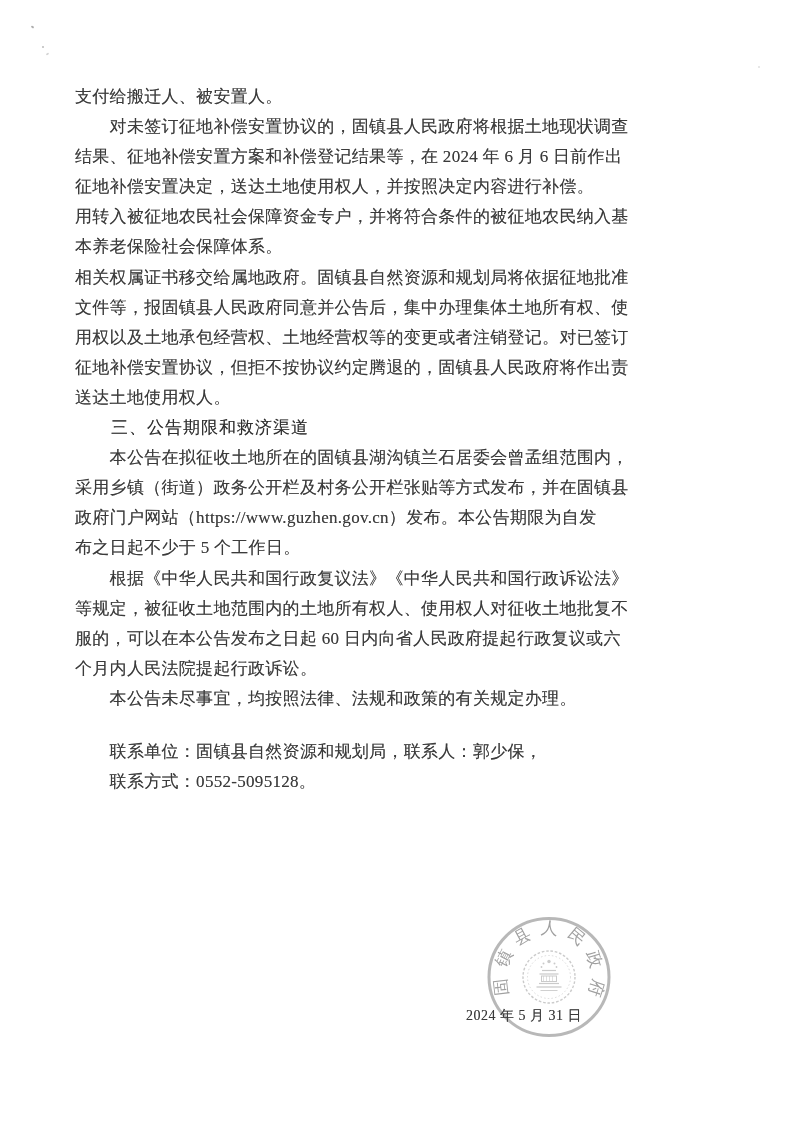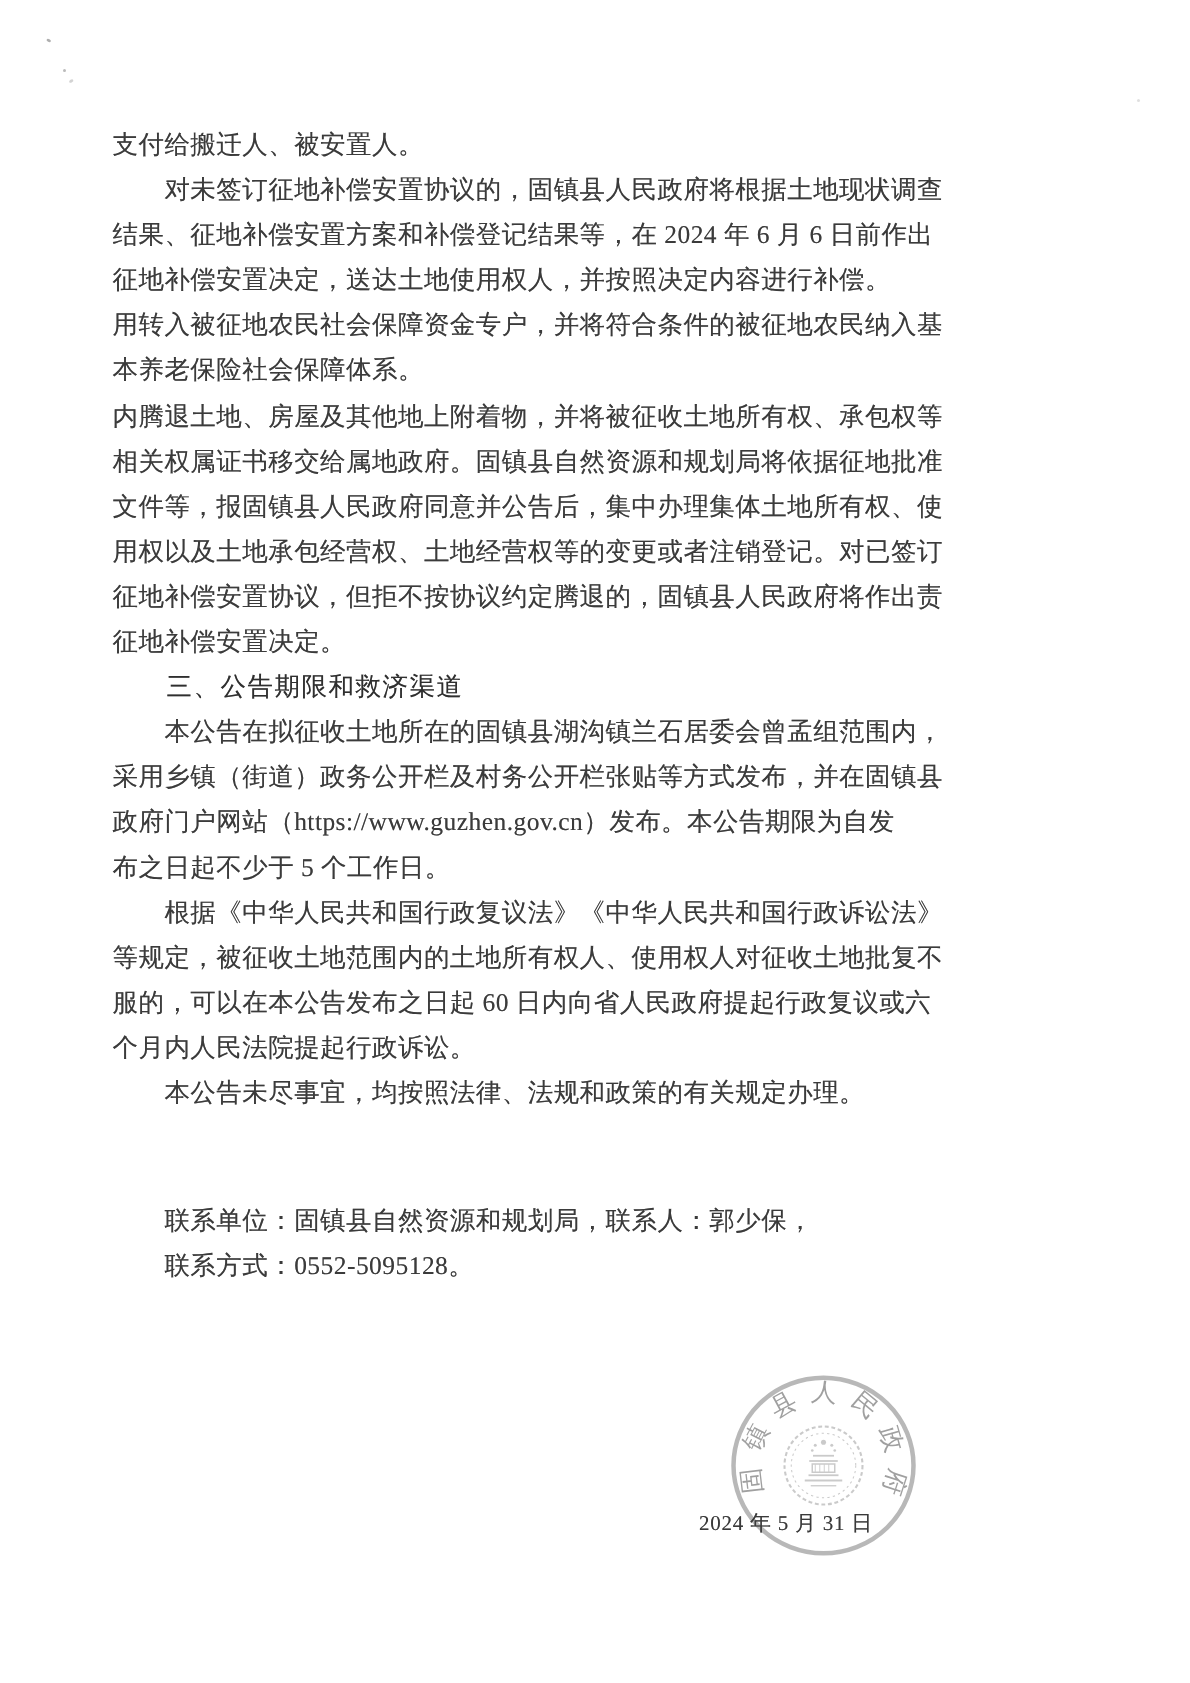--- a/index.html
+++ b/index.html
@@ -27,21 +27,21 @@
     letter-spacing: 0.3px;
     white-space: nowrap;
     text-shadow: 0 0 0.4px rgba(60,60,60,0.55); 
   }
   .line.heading {
     font-family: "Liberation Sans", "DejaVu Sans", sans-serif;
     font-weight: 400;
     color: #2f2f2f;
     letter-spacing: 1px;
   }
-  .contact { margin-top: 55px; }
+  .contact { margin-top: 23px; }
   .seal {
     position: absolute;
     left: 485px; top: 914px;
     width: 128px; height: 126px;
     z-index: 1;
   }
   .date {
     position: absolute;
     left: 466px; top: 1007px;
     font-size: 14px;
@@ -67,26 +67,25 @@
   <div class="speck s3"></div>
   <div class="speck s4"></div>
 
   <div class="textblock">
     <div class="line">支付给搬迁人、被安置人。</div>
     <div class="line">　　对未签订征地补偿安置协议的，固镇县人民政府将根据土地现状调查</div>
     <div class="line">结果、征地补偿安置方案和补偿登记结果等，在 2024 年 6 月 6 日前作出</div>
     <div class="line">征地补偿安置决定，送达土地使用权人，并按照决定内容进行补偿。</div>
     <div class="line">用转入被征地农民社会保障资金专户，并将符合条件的被征地农民纳入基</div>
     <div class="line">本养老保险社会保障体系。</div>
-    <div class="line">内腾退土地、房屋及其他地上附着物，并将被征收土地所有权、承包权等</div>
     <div class="line">相关权属证书移交给属地政府。固镇县自然资源和规划局将依据征地批准</div>
     <div class="line">文件等，报固镇县人民政府同意并公告后，集中办理集体土地所有权、使</div>
     <div class="line">用权以及土地承包经营权、土地经营权等的变更或者注销登记。对已签订</div>
     <div class="line">征地补偿安置协议，但拒不按协议约定腾退的，固镇县人民政府将作出责</div>
-    <div class="line">征地补偿安置决定。</div>
+    <div class="line">送达土地使用权人。</div>
 
     <div class="line heading">　　三、公告期限和救济渠道</div>
 
     <div class="line">　　本公告在拟征收土地所在的固镇县湖沟镇兰石居委会曾孟组范围内，</div>
     <div class="line">采用乡镇（街道）政务公开栏及村务公开栏张贴等方式发布，并在固镇县</div>
     <div class="line">政府门户网站（https://www.guzhen.gov.cn）发布。本公告期限为自发</div>
     <div class="line">布之日起不少于 5 个工作日。</div>
     <div class="line">　　根据《中华人民共和国行政复议法》《中华人民共和国行政诉讼法》</div>
     <div class="line">等规定，被征收土地范围内的土地所有权人、使用权人对征收土地批复不</div>
     <div class="line">服的，可以在本公告发布之日起 60 日内向省人民政府提起行政复议或六</div>

